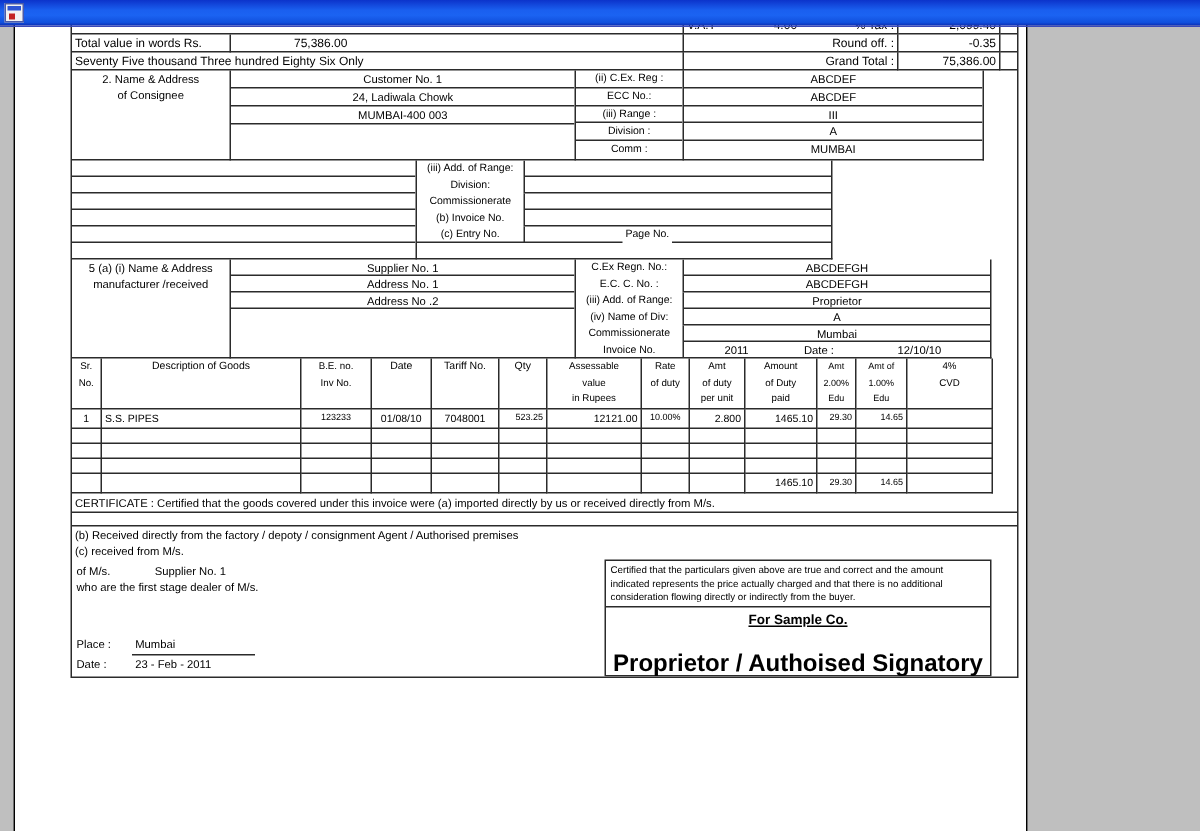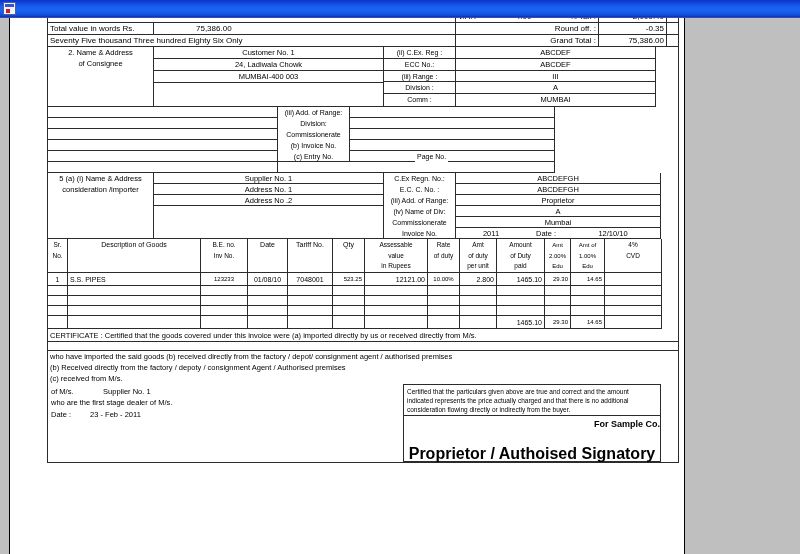--- a/index.html
+++ b/index.html
@@ -53,21 +53,21 @@
   .iw5{width:32px;}.iw6{width:63px;}.iw7{width:32px;}.iw8{width:37px;}.iw9{width:48px;}
   .iw10{width:26px;}.iw11{width:34px;}.iw12{width:57px;}
   .ihc{text-align:center;font-size:6.5px;line-height:10.5px;padding-top:1px;}
   
   .cert-bottom{position:relative;height:78px;padding:2px 0 0 3px;box-sizing:border-box;font-size:7.5px;}
   .sign-box{
     position:absolute;left:355px;top:0;width:258px;height:78px;box-sizing:border-box;
     border:1px solid #2b2b2b;display:flex;flex-direction:column;background:#fff;
   }
   .sign-decl{border-bottom:1px solid #2b2b2b;padding:2px 3px 1px 3px;font-size:6.5px;line-height:9px;}
-  .sign-co{text-align:right;font-weight:bold;font-size:9px;padding-top:3px;}
+  .sign-co{text-align:center;font-weight:bold;font-size:9px;padding-top:3px;text-decoration:underline;}
   .sign-signatory{margin-top:auto;text-align:center;font-weight:bold;font-size:16px;padding-bottom:2px;}
   .lblspan{display:inline-block;width:50px;}
   .pdspan{display:inline-block;width:35px;}
   .ulval{display:inline-block;border-bottom:1px solid #2b2b2b;min-width:78px;padding:0 2px;}
 </style>
 </head>
 <body>
 
 <div class="titlebar">
   <div class="app-icon">
@@ -167,21 +167,21 @@
           <div class="c ul fill"></div>
         </div>
         <div class="c fill"></div>
       </div>
       <div class="c fill"></div>
     </div>
 
     <div class="frow" style="height:66px">
       <div class="col c br bb f75" style="width:106px">
         <div>5 (a) (i) Name &amp; Address</div>
-        <div>consideration /importer</div>
+        <div>manufacturer /received</div>
       </div>
       <div class="col br bb" style="width:230px">
         <div class="c ul h11 f75">Supplier No. 1</div>
         <div class="c ul h11 f75">Address No. 1</div>
         <div class="c ul h11 f75">Address No .2</div>
         <div class="c fill"></div>
       </div>
       <div class="col br bb" style="width:277px">
         <div class="frow h11">
           <div class="c br f7" style="width:72px">C.Ex Regn. No.:</div>
@@ -348,30 +348,33 @@
       <div class="c br bb iw8 h13"></div>
       <div class="c br bb iw9 ra f7 h13">1465.10</div>
       <div class="c br bb iw10 ra f6 h13">29.30</div>
       <div class="c br bb iw11 ra f6 h13">14.65</div>
       <div class="c br bb iw12 h13"></div>
       <div class="c fill"></div>
     </div>
 
     <div class="c bb h13 f75">CERTIFICATE : Certified that the goods covered under this invoice were (a) imported directly by us or received directly from M/s.</div>
     <div class="c bb h9"></div>
-    <div class="c h11 f75">who have imported the said goods (b) received directly from the factory / depot/ consignment agent / authorised premises</div>
     <div class="c h11 f75">(b) Received directly from the factory / depoty / consignment Agent / Authorised premises</div>
     <div class="c h11 f75">(c) received from M/s.</div>
 
     <div class="cert-bottom">
       <div class="h11">
         <span class="lblspan">of M/s.</span>
         <span>Supplier No. 1</span>
       </div>
       <div class="h11">who are the first stage dealer of M/s.</div>
+      <div class="h13" style="margin-top:26px">
+        <span class="pdspan">Place :</span>
+        <span class="ulval">Mumbai</span>
+      </div>
       <div class="h13">
         <span class="pdspan">Date :</span>
         <span style="padding:0 2px">23 - Feb - 2011</span>
       </div>
 
       <div class="sign-box">
         <div class="sign-decl">
           <div>Certified that the particulars given above are true and correct and the amount</div>
           <div>indicated represents the price actually charged and that there is no additional</div>
           <div>consideration flowing directly or indirectly from the buyer.</div>

